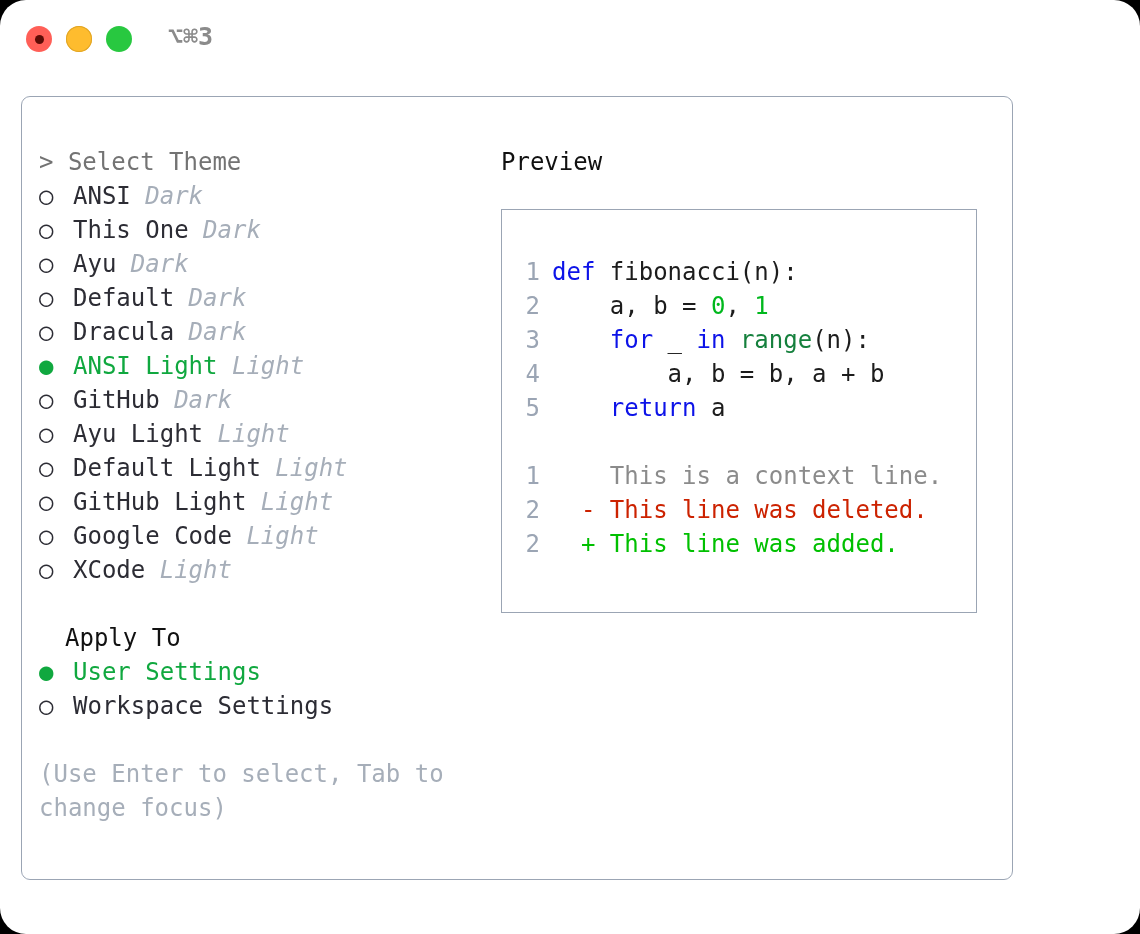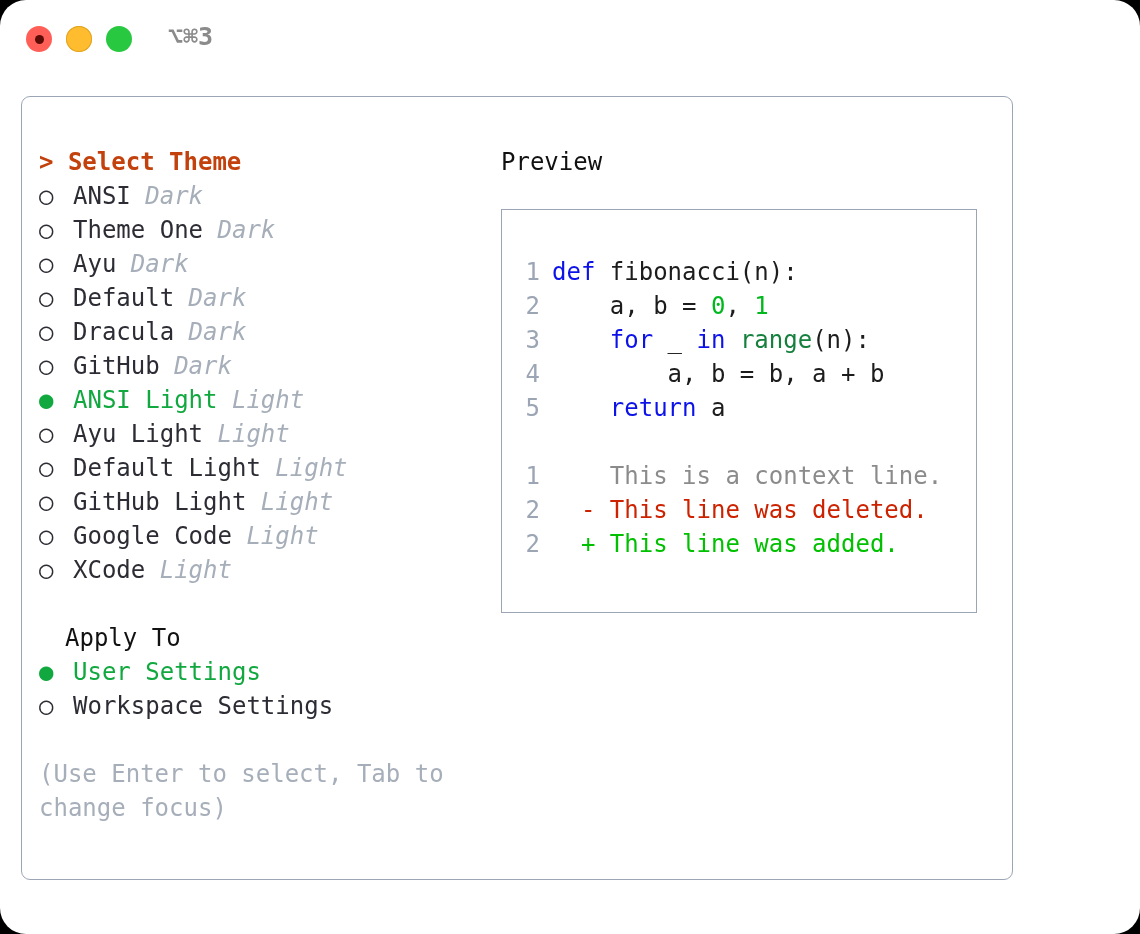--- a/index.html
+++ b/index.html
@@ -90,22 +90,22 @@
   
   .left-col {
     position: absolute;
     left: 17px;
     top: 48px;
     width: 440px;
   }
 
   .section-title {
     font-size: 24px;
-    font-weight: bold;
-    color: #c2410c;
+    font-weight: normal;
+    color: #737373;
     white-space: pre;
     line-height: 34px;
   }
 
   .opt-row {
     font-size: 24px;
     line-height: 34px;
     color: #2c2c34;
     white-space: pre;
   }
@@ -204,26 +204,26 @@
     <div class="shortcut">⌥⌘3</div>
   </div>
 
   <div class="panel">
     <div class="columns">
 
       <div class="left-col">
         <div class="section-title">&gt; Select Theme</div>
         <div id="theme-list">
             <div class="opt-row"><span class="bullet">○</span><span class="opt-label">ANSI</span><span class="opt-suffix"> Dark</span></div>
-            <div class="opt-row"><span class="bullet">○</span><span class="opt-label">Theme One</span><span class="opt-suffix"> Dark</span></div>
+            <div class="opt-row"><span class="bullet">○</span><span class="opt-label">This One</span><span class="opt-suffix"> Dark</span></div>
             <div class="opt-row"><span class="bullet">○</span><span class="opt-label">Ayu</span><span class="opt-suffix"> Dark</span></div>
             <div class="opt-row"><span class="bullet">○</span><span class="opt-label">Default</span><span class="opt-suffix"> Dark</span></div>
             <div class="opt-row"><span class="bullet">○</span><span class="opt-label">Dracula</span><span class="opt-suffix"> Dark</span></div>
+            <div class="opt-row selected"><span class="bullet">●</span><span class="opt-label">ANSI Light</span><span class="opt-suffix"> Light</span></div>
             <div class="opt-row"><span class="bullet">○</span><span class="opt-label">GitHub</span><span class="opt-suffix"> Dark</span></div>
-            <div class="opt-row selected"><span class="bullet">●</span><span class="opt-label">ANSI Light</span><span class="opt-suffix"> Light</span></div>
             <div class="opt-row"><span class="bullet">○</span><span class="opt-label">Ayu Light</span><span class="opt-suffix"> Light</span></div>
             <div class="opt-row"><span class="bullet">○</span><span class="opt-label">Default Light</span><span class="opt-suffix"> Light</span></div>
             <div class="opt-row"><span class="bullet">○</span><span class="opt-label">GitHub Light</span><span class="opt-suffix"> Light</span></div>
             <div class="opt-row"><span class="bullet">○</span><span class="opt-label">Google Code</span><span class="opt-suffix"> Light</span></div>
             <div class="opt-row"><span class="bullet">○</span><span class="opt-label">XCode</span><span class="opt-suffix"> Light</span></div>
           </div>
 
         <div class="spacer-sm"></div>
 
         <div class="apply-title">Apply To</div>

